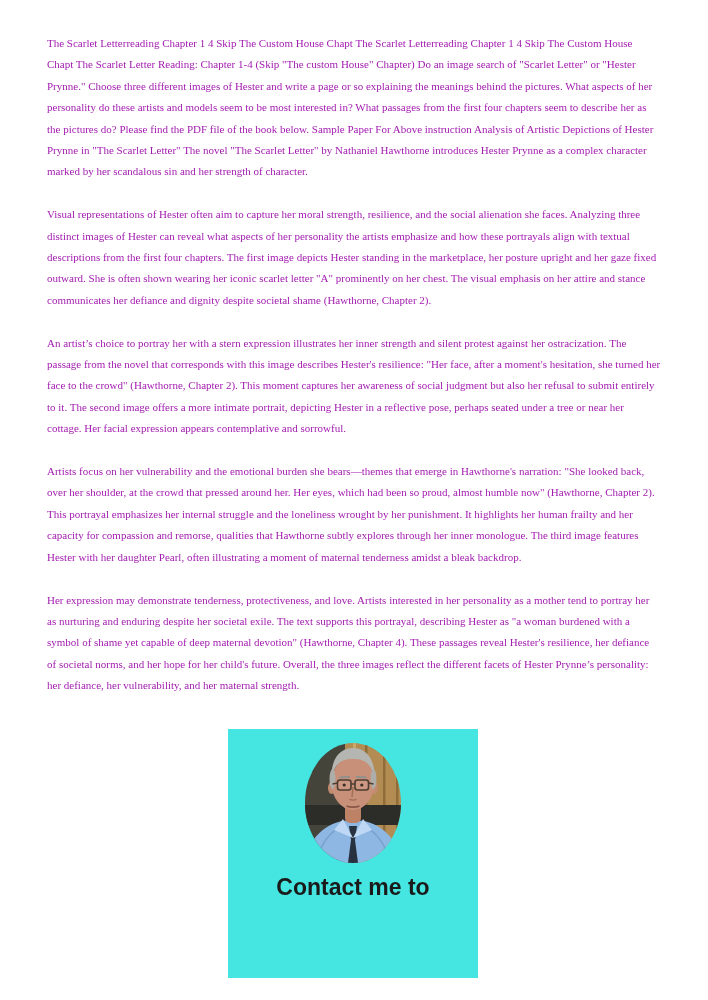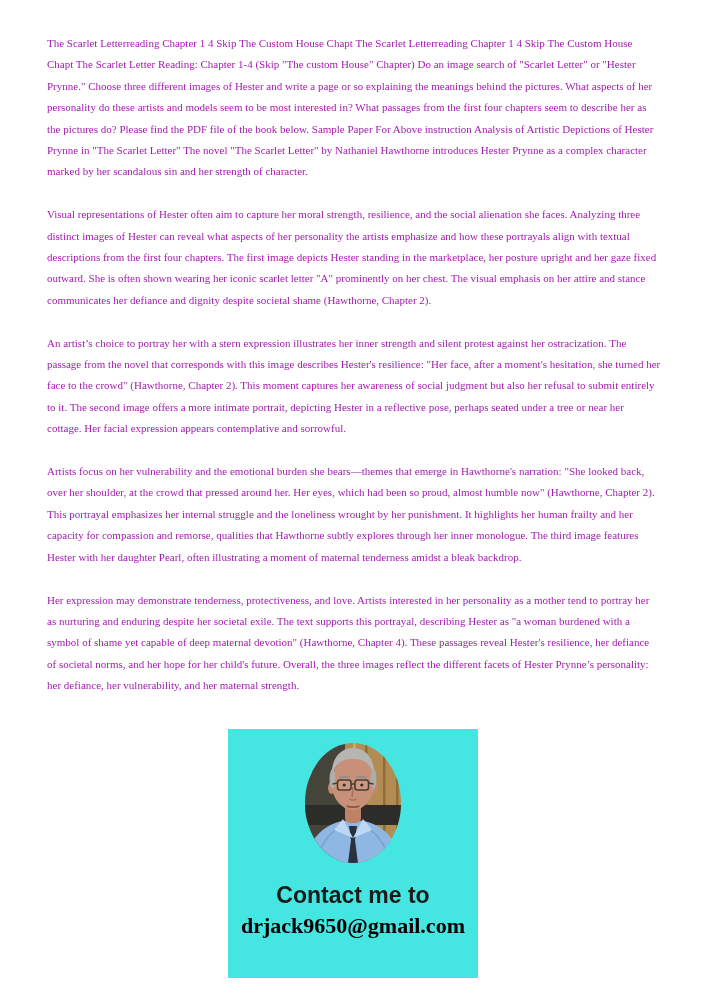--- a/index.html
+++ b/index.html
@@ -38,21 +38,21 @@
   .photo-oval {
     margin-top: 14px;
     width: 96px;
     height: 120px;
     border-radius: 50%;
     overflow: hidden;
     flex: 0 0 auto;
   }
   .photo-oval svg { display: block; width: 96px; height: 120px; }
   .headline {
-    margin-top: 17px;
+    margin-top: 9px;
     font-family: "Liberation Sans", sans-serif;
     font-weight: 700;
     font-size: 23px;
     line-height: 31px;
     color: #1a1a1a;
     text-align: center;
     white-space: nowrap;
   }
   .email-line {
     margin-top: 1px;
@@ -123,14 +123,13 @@
       <circle cx="56.8" cy="42" r="1.6" fill="#3a2e26"></circle>
 
       <path d="M48,44 L47,54 M44.5,56 C46,57.5 50,57.5 51.5,56" stroke="#a06e56" stroke-width="1.4" fill="none"></path>
 
       <path d="M41.5,63 C45,64.5 51,64.5 54.5,63" stroke="#8a5546" stroke-width="1.7" fill="none"></path>
     </svg>
   </div>
   <div class="headline">
     <div>Contact me to</div>
   </div>
-  <div class="email-line">drjack9650@gmail.com</div>
 </div>
 
 </body></html>

